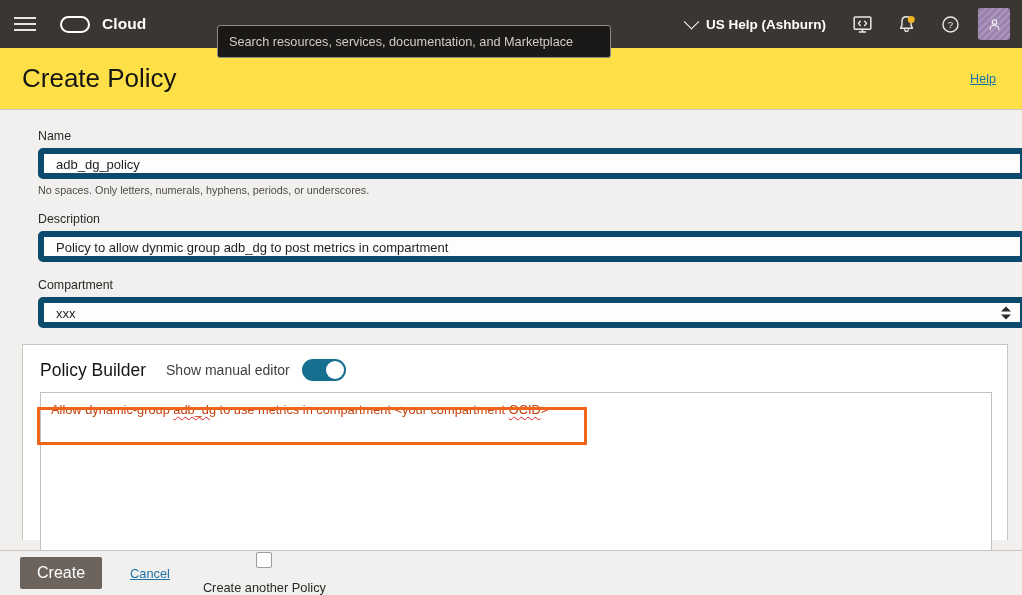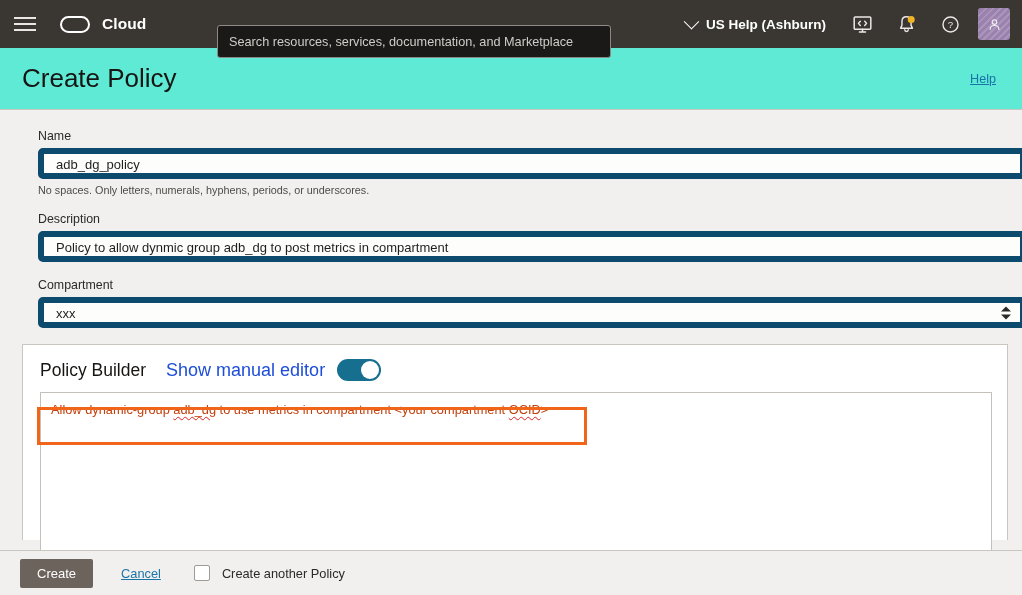--- a/index.html
+++ b/index.html
@@ -90,21 +90,21 @@
     background: #9b82ae;
     border-radius: 3px;
     display: flex; align-items: center; justify-content: center;
     cursor: pointer;
     background-image: repeating-linear-gradient(135deg, rgba(255,255,255,.16) 0 2px, rgba(0,0,0,0) 2px 5px);
   }
 
   
   .pagehead {
     height: 62px;
-    background: #5eead4;
+    background: #fde047;
     border-bottom: 1px solid #c9c6c1;
     display: flex; align-items: center;
     padding: 0 26px 0 22px;
   }
   .pagetitle { font-size: 26px; font-weight: normal; color: #161513; }
   .helplink {
     margin-left: auto; color: #1a73a7; font-size: 12.6px;
     text-decoration: underline; cursor: pointer;
   }
 
@@ -155,21 +155,21 @@
     border-bottom: 0;
     padding: 14px 16px 0 17px;
     position: relative;
   }
   .pbhead {
     display: flex; align-items: center; gap: 20px;
     margin-bottom: 11px;
   }
   .pbtitle { font-size: 17.5px; color: #161513; }
   .togglewrap { display: flex; align-items: center; gap: 12px; }
-  .togglelabel { font-size: 18px; color: #1d4ed8; }
+  .togglelabel { font-size: 14px; color: #404040; }
   .toggle {
     width: 44px; height: 22px;
     background: #166f8f;
     border-radius: 11px;
     position: relative; cursor: pointer;
   }
   .toggle .knob {
     position: absolute; top: 2px; right: 2px;
     width: 18px; height: 18px;
     background: #ffffff; border-radius: 50%;
@@ -205,33 +205,33 @@
     background: #f1f0ee;
     border-top: 1px solid #c9c6c1;
     display: flex; align-items: center;
     padding-left: 20px;
     gap: 0;
   }
   .btn-create {
     background: #6b635c;
     color: #ffffff;
     border: 0; border-radius: 2px;
-    font-size: 13px;
+    font-size: 16px;
     font-family: "Liberation Sans", sans-serif;
     padding: 7px 17px;
     cursor: pointer;
   }
   .btn-cancel {
     margin-left: 28px;
     color: #1a73a7; font-size: 12.8px;
     text-decoration: underline; cursor: pointer;
   }
   .cbwrap {
     margin-left: 33px;
-    display: flex; align-items: center; gap: 12px; cursor: pointer;
+    display: flex; align-items: center; gap: 12px; cursor: pointer; flex-direction: column;
   }
   .cbox {
     width: 16px; height: 16px;
     background: #ffffff;
     border: 1px solid #9e9a94;
     border-radius: 2px;
   }
   .cblabel { font-size: 12.8px; color: #2b2a28; }
 </style>
 </head>

